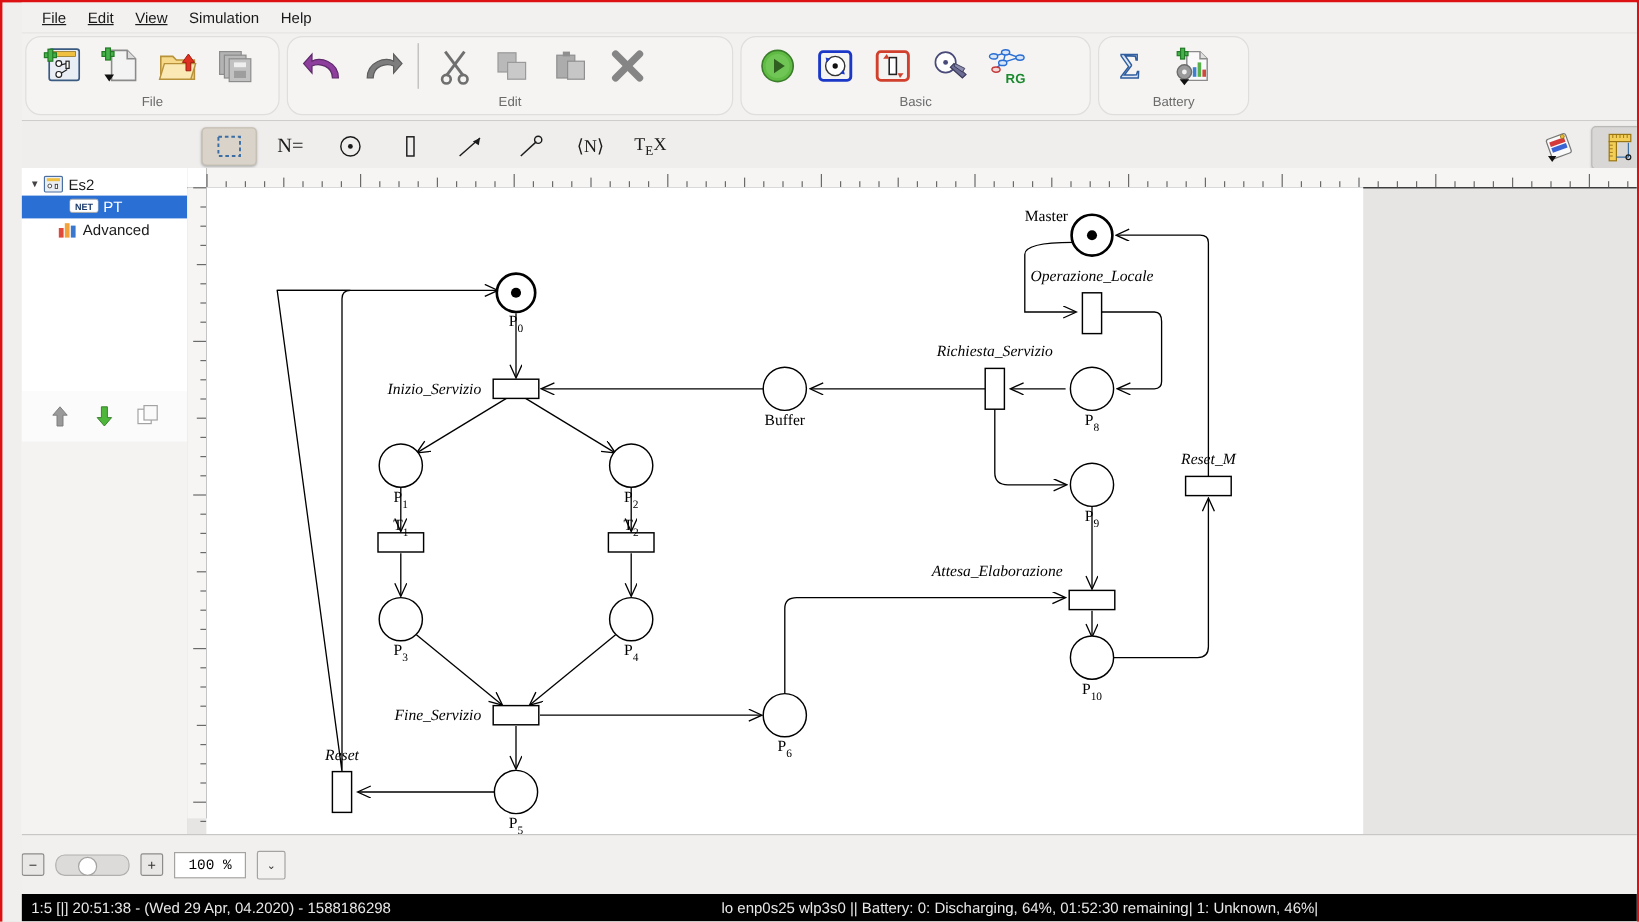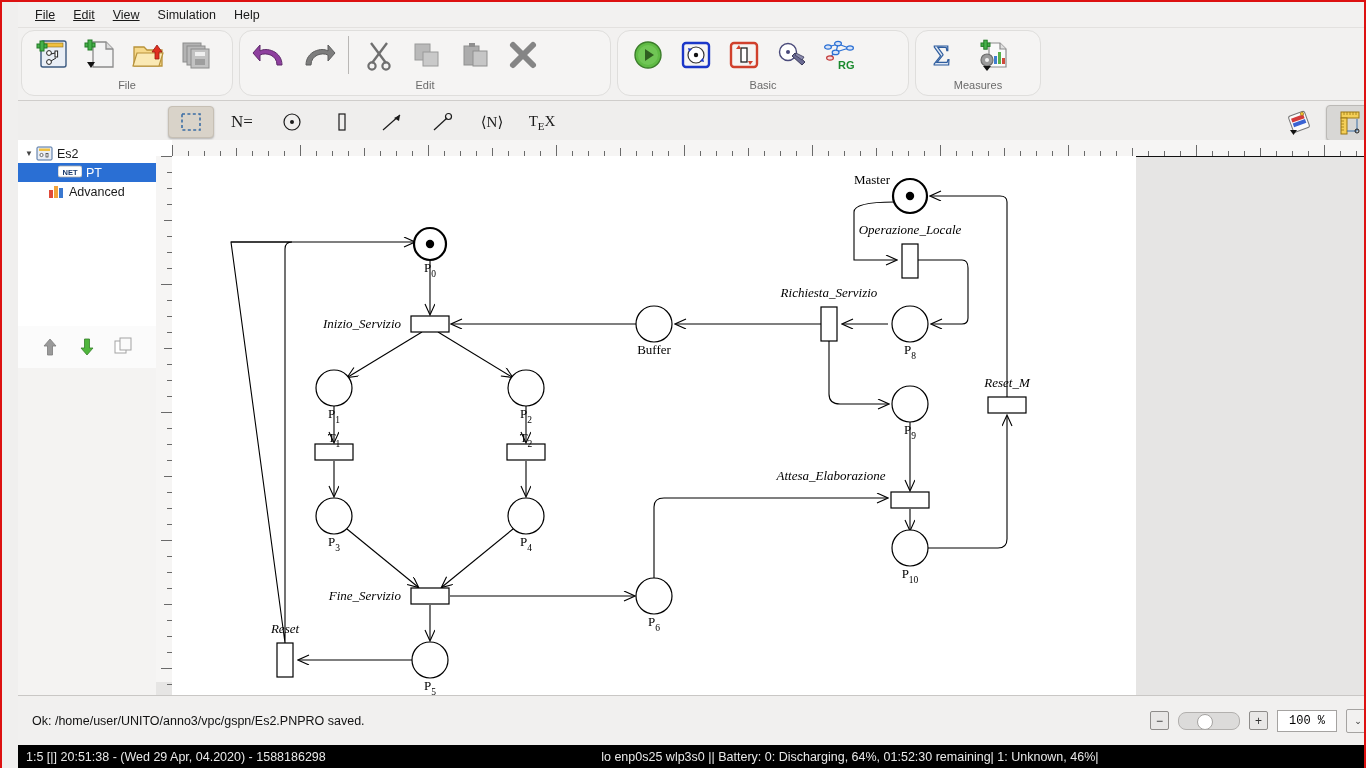--- a/index.html
+++ b/index.html
@@ -271,21 +271,21 @@
             <g fill="#46b24a" stroke="#227a26" stroke-width="1">
               <rect x="4" y="5" width="9" height="3.4"></rect>
                 <rect x="6.8" y="2.2" width="3.4" height="9"></rect>
             </g>
             <circle cx="10" cy="22" r="6" fill="#9a9a9a" stroke="#6d6d6d" stroke-width="1.2"></circle>
             <circle cx="10" cy="22" r="2" fill="#f0f0f0"></circle>
             <path d="M6 28 l8 0 l-4 5 z" fill="#111"></path>
           </svg>
         </div>
       </div>
-      <div class="rlabel">Measures</div>
+      <div class="rlabel">Battery</div>
     </div>
   </div>
 
   <div class="toolbar2">
     <div class="t2btn sel">
       <svg width="22" height="22" viewBox="0 0 22 22">
         <rect x="2" y="3" width="18" height="16" fill="none" stroke="#3b6ea5" stroke-width="1.6" stroke-dasharray="3 2.4"></rect>
       </svg>
     </div>
     <div class="t2btn">N=</div>
@@ -653,21 +653,20 @@
       </svg>
     </div>
 
     <div class="vscroll">
       <div class="varrow" style="top:0">▲</div>
       <div class="vthumb"></div>
     </div>
   </div>
 
   <div class="statusbar">
-    <div class="statustext">Ok: /home/user/UNITO/anno3/vpc/gspn/Es2.PNPRO saved.</div>
     <div class="zoombox">
       <div class="zbtn">−</div>
       <div class="zslider">
           <div class="zknob"></div>
         </div>
       <div class="zbtn">+</div>
       <div class="zfield">100 %</div>
       <div class="zdrop">⌄</div>
     </div>
   </div>

